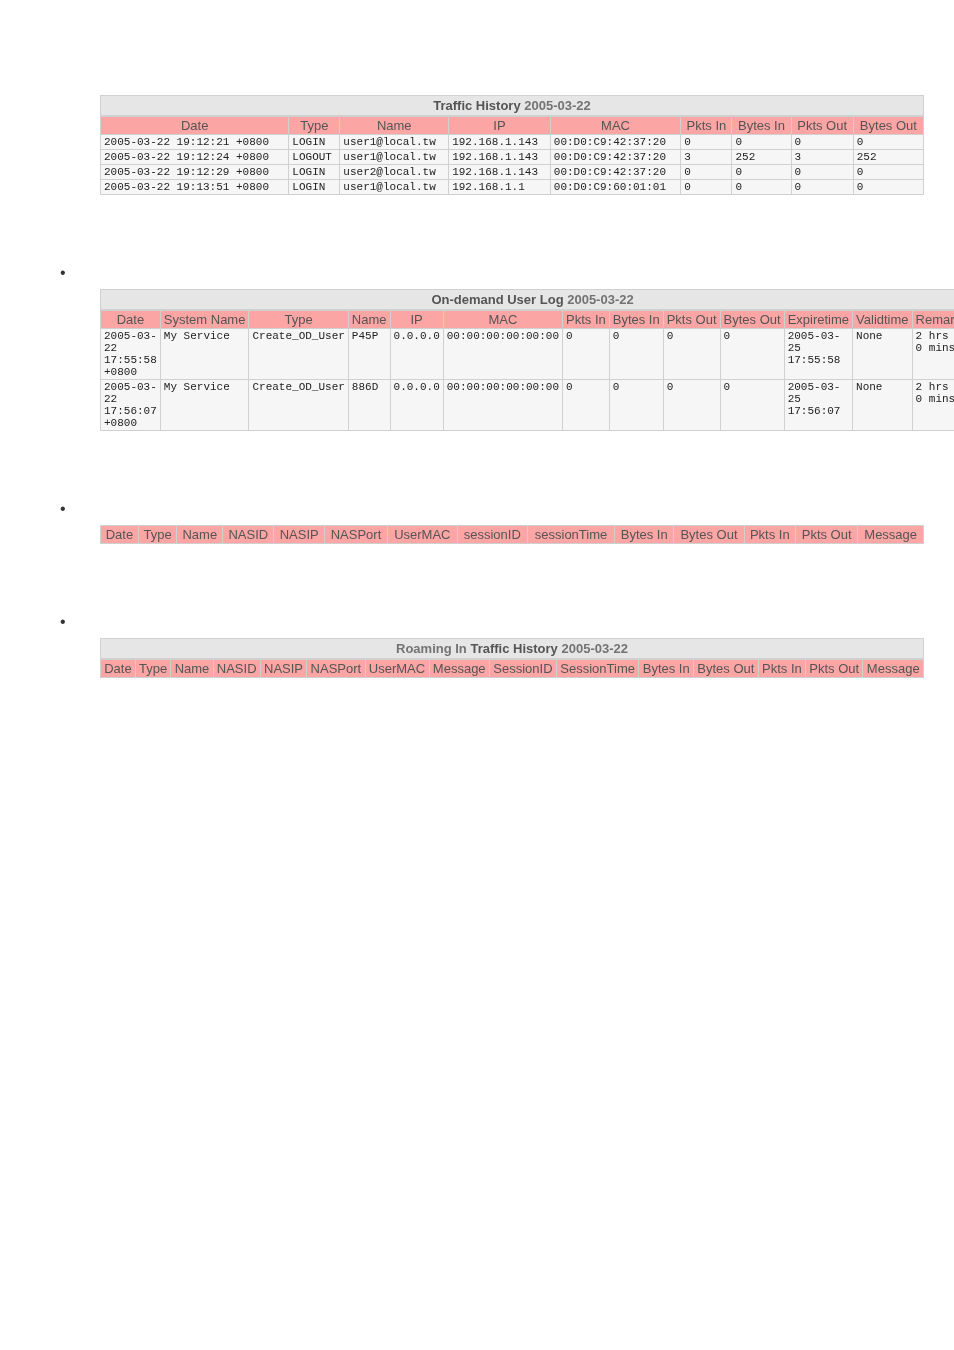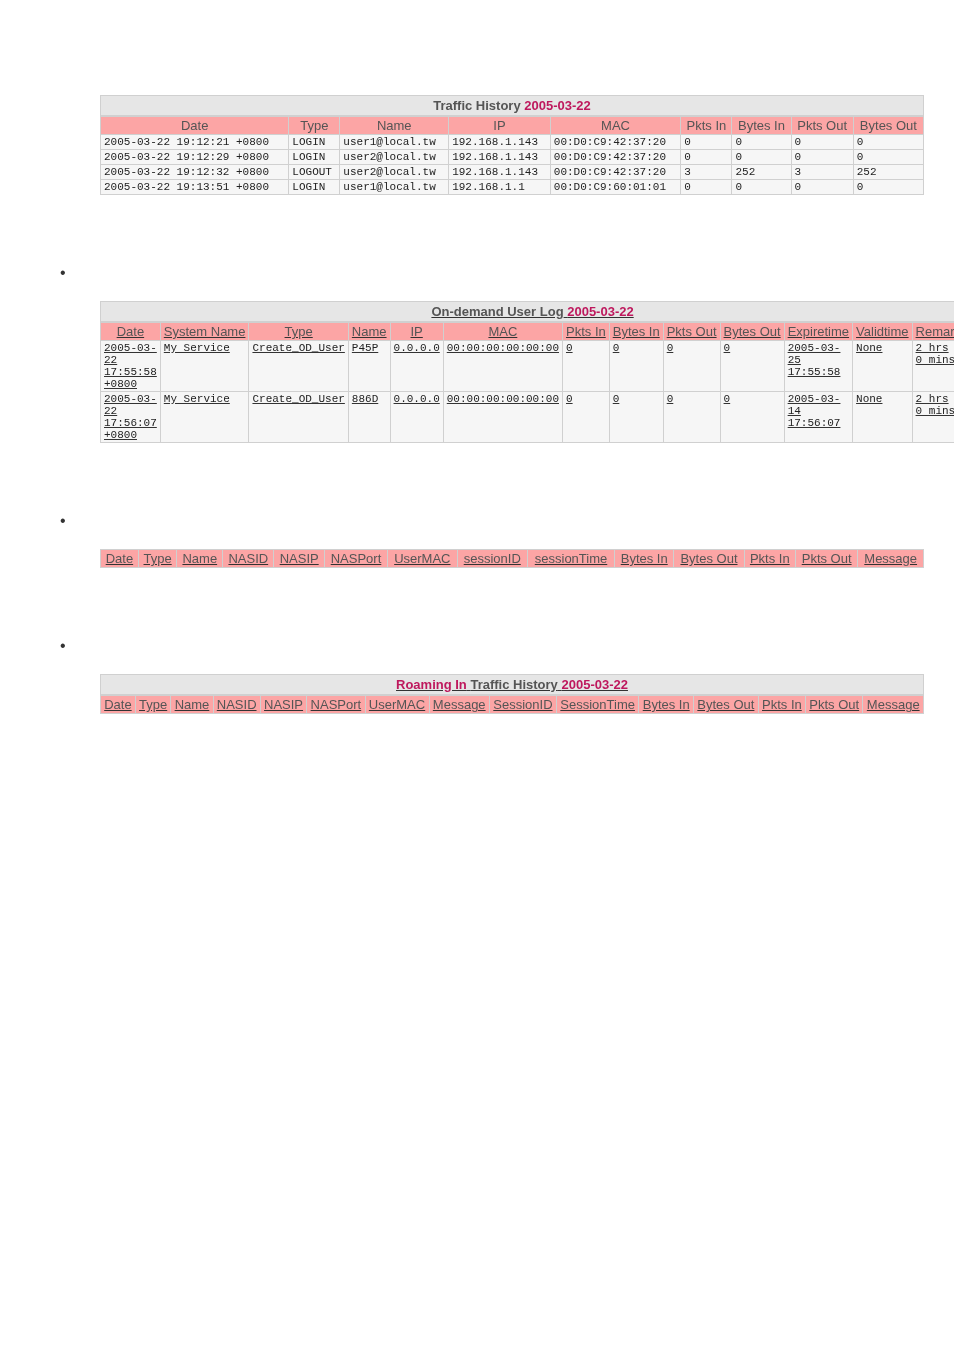--- a/index.html
+++ b/index.html
@@ -10,42 +10,42 @@
     font-size: 12px;
     color: #333;
     width: 954px;
   }
   .section {
     margin-left: 100px;
     margin-right: 30px;
     margin-top: 0;
     margin-bottom: 70px;
   }
-  .section + .bullet + .section { margin-top: 20px; text-decoration: underline; }
+  .section + .bullet + .section { margin-top: 8px; }
   table {
     border-collapse: collapse;
     width: 100%;
     table-layout: auto;
   }
   th, td {
     border: 1px solid #d0d0d0;
     padding: 1px 3px;
     text-align: left;
     vertical-align: top;
   }
   caption {
     background: #e6e6e6;
     border: 1px solid #d0d0d0;
     font-weight: bold;
     font-family: Arial, sans-serif;
     font-size: 13px;
     color: #555;
     padding: 2px 0;
   }
-  caption .bold { color: #be185d; }
+  caption .bold { color: #737373; }
   th {
     background: #fca5a5;
     font-weight: normal;
     font-family: Verdana, Arial, sans-serif;
     font-size: 13px;
     color: #555;
     text-align: center;
     white-space: nowrap;
   }
   td {
@@ -91,42 +91,42 @@
           <td>LOGIN</td>
           <td>user1@local.tw</td>
           <td>192.168.1.143</td>
           <td>00:D0:C9:42:37:20</td>
           <td>0</td>
           <td>0</td>
           <td>0</td>
           <td>0</td>
         </tr>
         <tr>
-          <td>2005-03-22 19:12:29 +0800</td>
-          <td>LOGIN</td>
-          <td>user2@local.tw</td>
-          <td>192.168.1.143</td>
-          <td>00:D0:C9:42:37:20</td>
-          <td>0</td>
-          <td>0</td>
-          <td>0</td>
-          <td>0</td>
-        </tr>
-        <tr>
-          <td>2005-03-22 19:12:32 +0800</td>
+          <td>2005-03-22 19:12:24 +0800</td>
           <td>LOGOUT</td>
-          <td>user2@local.tw</td>
+          <td>user1@local.tw</td>
           <td>192.168.1.143</td>
           <td>00:D0:C9:42:37:20</td>
           <td>3</td>
           <td>252</td>
           <td>3</td>
           <td>252</td>
         </tr>
         <tr>
+          <td>2005-03-22 19:12:29 +0800</td>
+          <td>LOGIN</td>
+          <td>user2@local.tw</td>
+          <td>192.168.1.143</td>
+          <td>00:D0:C9:42:37:20</td>
+          <td>0</td>
+          <td>0</td>
+          <td>0</td>
+          <td>0</td>
+        </tr>
+        <tr>
           <td>2005-03-22 19:13:51 +0800</td>
           <td>LOGIN</td>
           <td>user1@local.tw</td>
           <td>192.168.1.1</td>
           <td>00:D0:C9:60:01:01</td>
           <td>0</td>
           <td>0</td>
           <td>0</td>
           <td>0</td>
         </tr>
@@ -179,21 +179,21 @@
           <td>2005-03-22 17:56:07 +0800</td>
           <td>My Service</td>
           <td>Create_OD_User</td>
           <td>886D</td>
           <td>0.0.0.0</td>
           <td>00:00:00:00:00:00</td>
           <td>0</td>
           <td>0</td>
           <td>0</td>
           <td>0</td>
-          <td>2005-03-14 17:56:07</td>
+          <td>2005-03-25 17:56:07</td>
           <td>None</td>
           <td>2 hrs 0 mins</td>
         </tr>
       </tbody>
   </table>
 </div>
 
 <div class="bullet">•</div>
 
 <div class="section">

